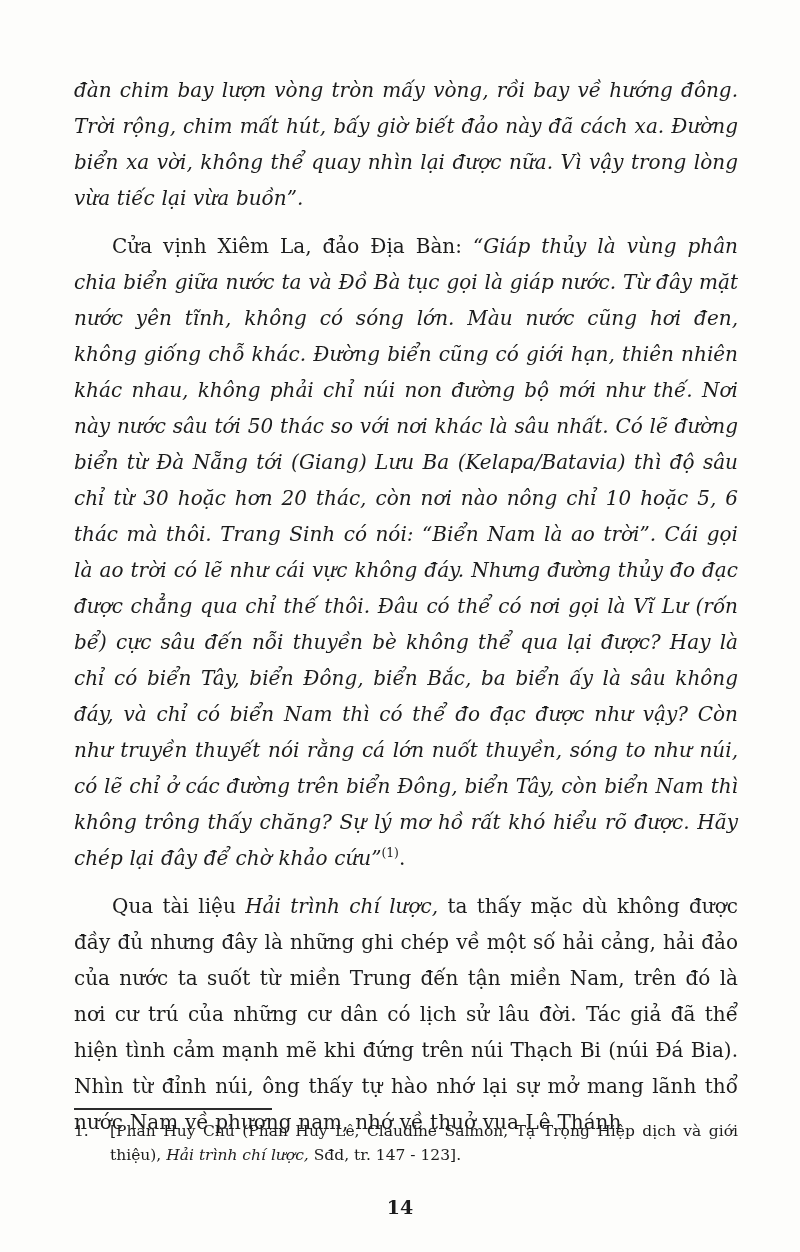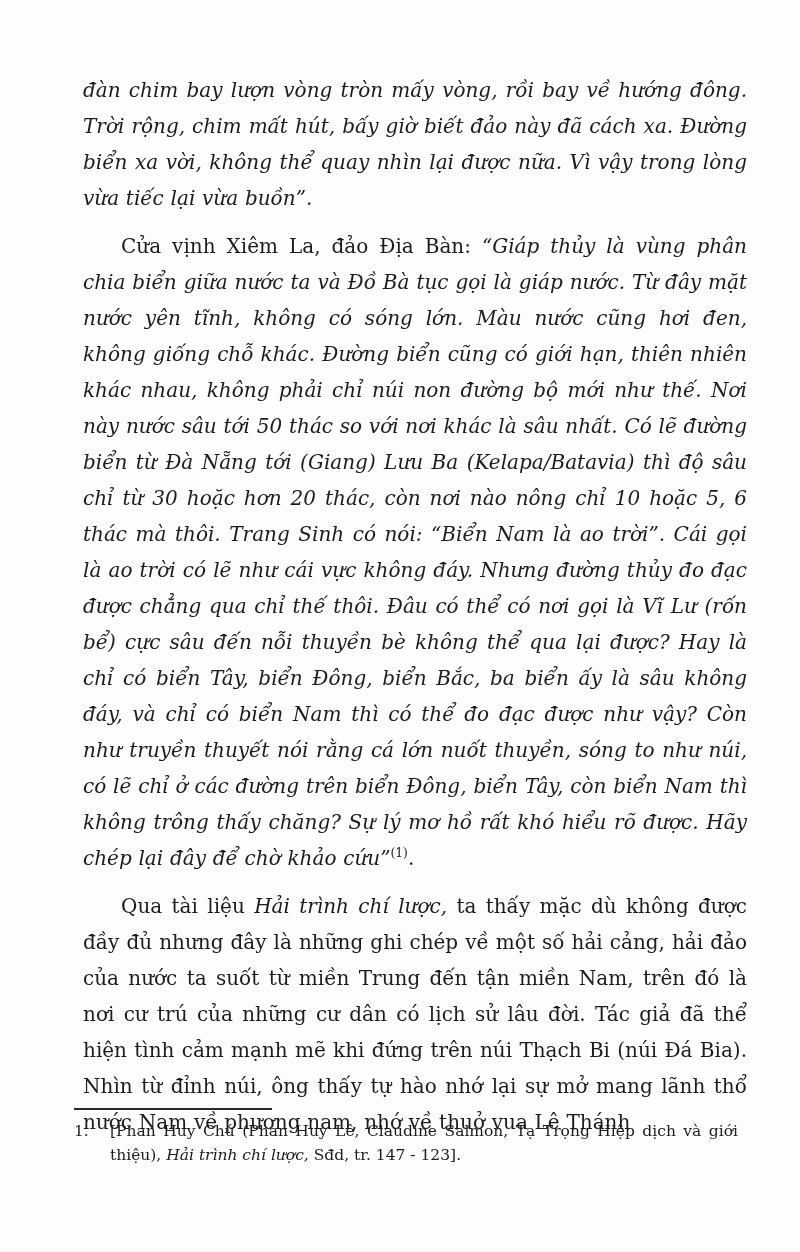--- a/index.html
+++ b/index.html
@@ -13,21 +13,21 @@
     height: 1252px;
     margin: 0 auto;
     background: #fefefdf7;
     background-color: #fdfdfb;
     font-family: "DejaVu Serif", "Liberation Serif", serif;
     color: #1c1c1c;
     overflow: hidden;
   }
   .content {
     position: absolute;
-    left: 83px;
+    left: 74px;
     top: 72px;
     width: 664px;
   }
   p.body-par {
     font-size: 20px;
     line-height: 36px;
     text-align: justify;
     margin: 0 0 12px 0;
     word-spacing: 0.02em;
   }
@@ -87,14 +87,15 @@
   </div>
 
   <div class="footnote-area">
     <div class="fn-divider"></div>
     <div class="footnote">
       <span class="fn-marker">1.</span>
       <span class="fn-text"><span>[Phan Huy Chú (Phan Huy Lê, Claudine Salmon, Tạ Trọng Hiệp dịch và giới thiệu), </span><span style="font-style: italic;">Hải trình chí lược,</span><span> Sđd, tr. 147 - 123].</span></span>
     </div>
   </div>
 
+  <div class="page-number">14</div>
 
 </div>
 
 </body></html>

